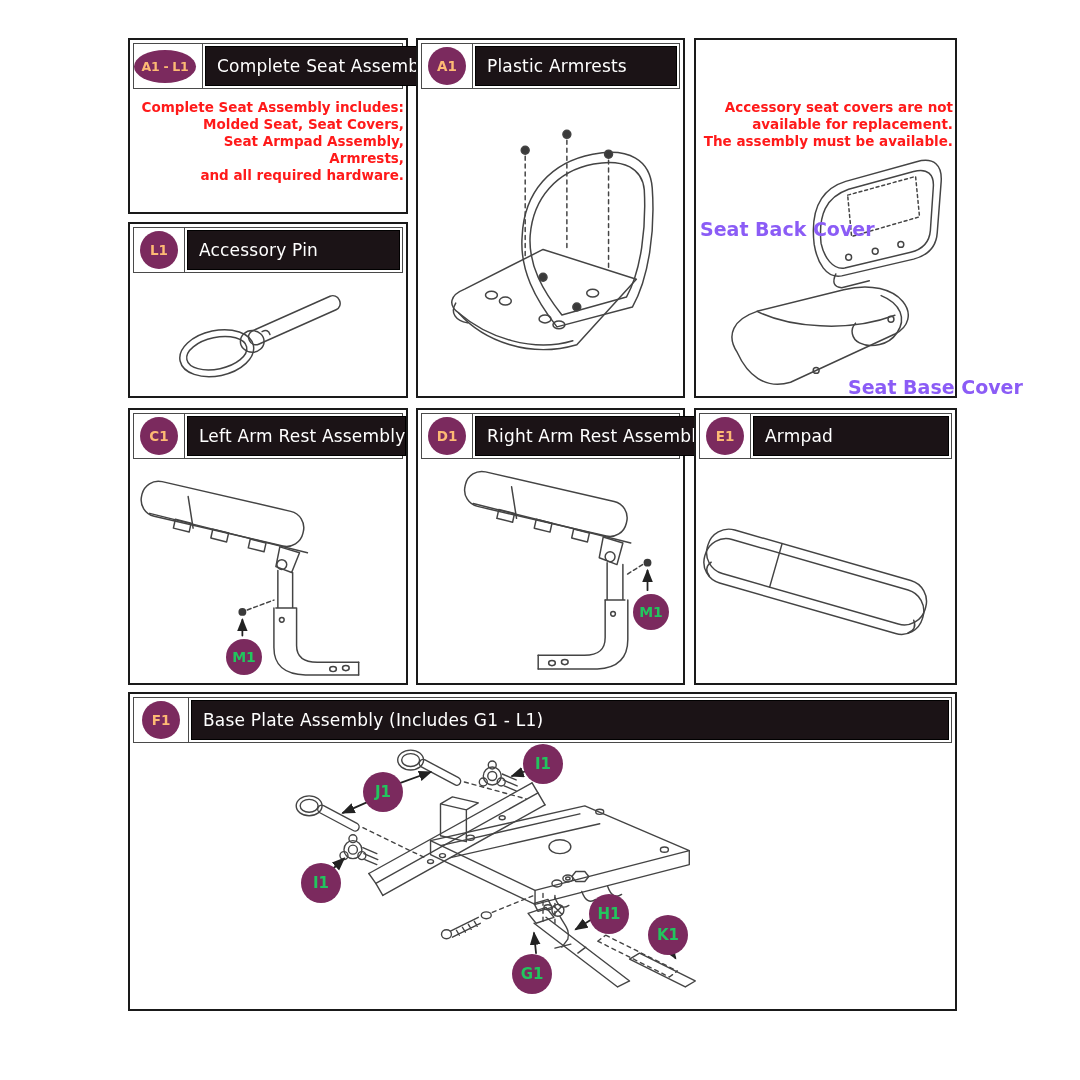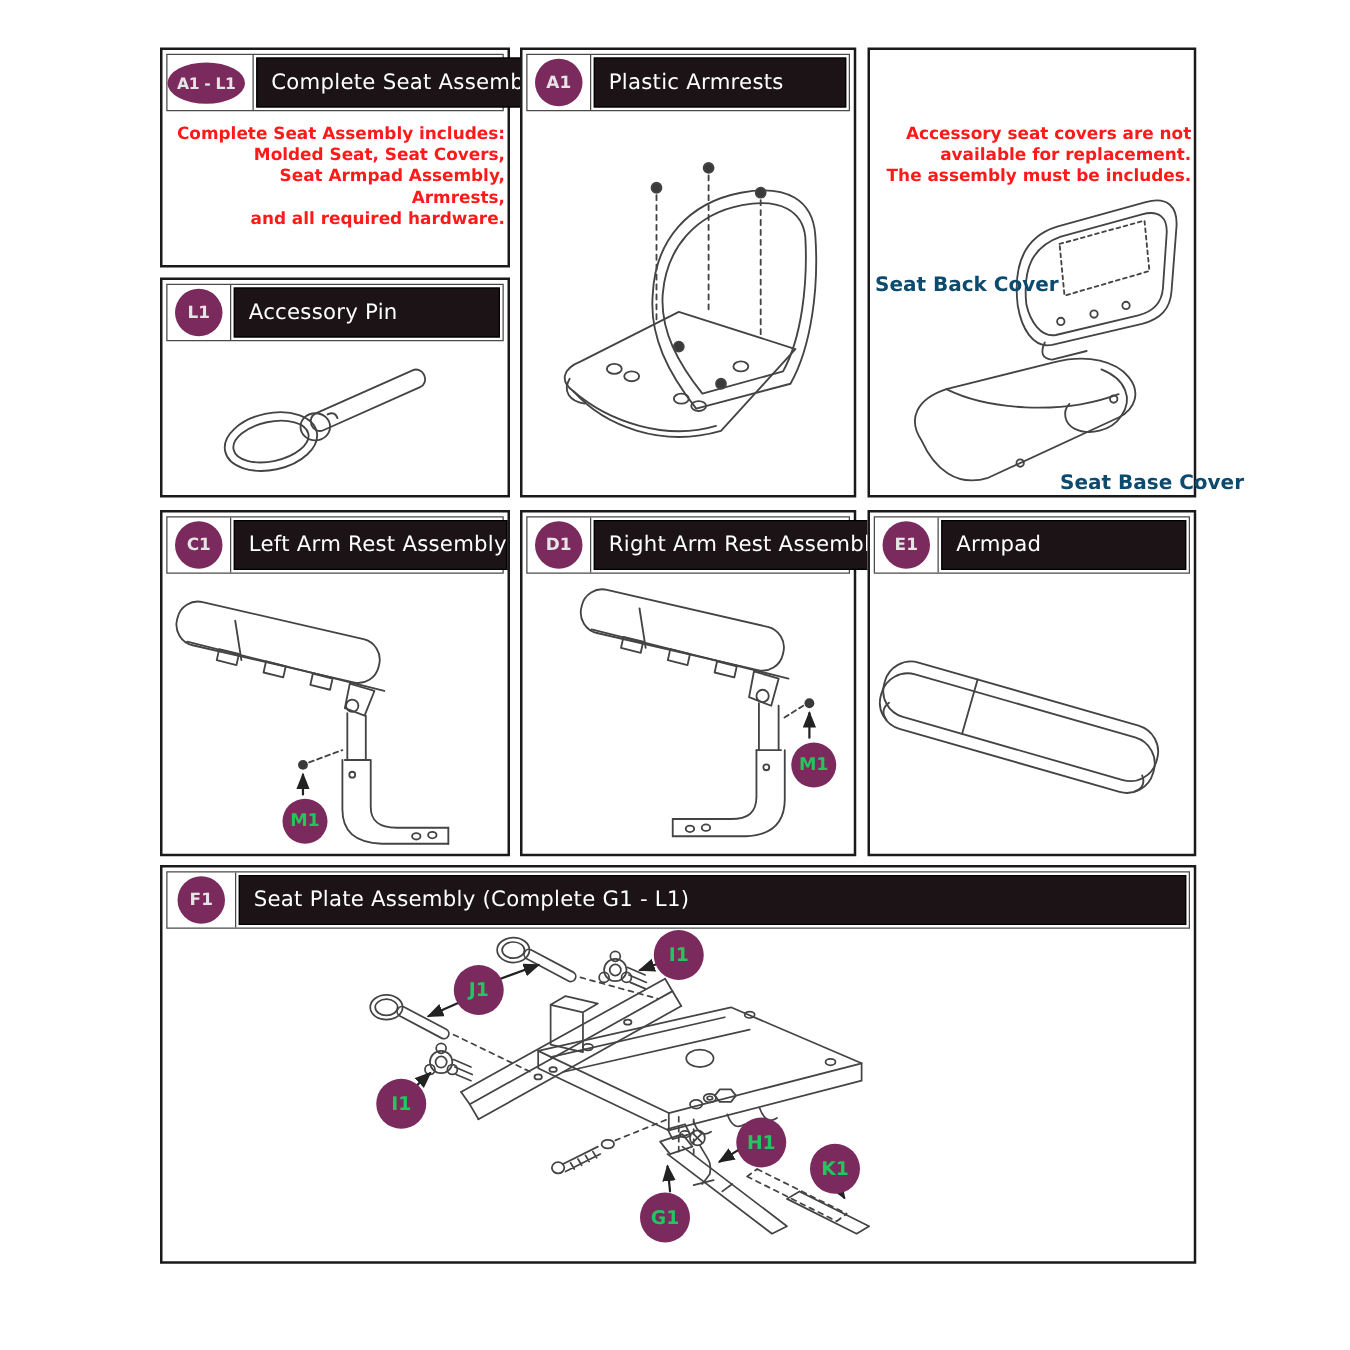--- a/index.html
+++ b/index.html
@@ -7,28 +7,28 @@
         font-family:"DejaVu Sans","Liberation Sans",sans-serif;overflow:hidden;}
   .panel{position:absolute;background:#fff;border:2px solid #1a1a1a;box-sizing:border-box;}
   .phead{position:absolute;left:3px;right:3px;top:3px;height:46px;border:1px solid #4a4a4a;
          background:#fff;display:flex;align-items:stretch;box-sizing:border-box;}
   .badge-cell{width:50px;flex:0 0 auto;border-right:1px solid #4a4a4a;display:flex;
               align-items:center;justify-content:center;overflow:visible;}
   .badge-cell.wide{width:68px;}
   .bar{flex:1;margin:2px;background:#1b1316;border:1px solid #000;color:#fff;
        display:flex;align-items:center;padding-left:11px;font-size:17px;white-space:nowrap;
        letter-spacing:.2px;}
-  .badge{background:#7B2A5E;color:#e5e5e5;font-weight:bold;display:flex;align-items:center;
+  .badge{background:#7B2A5E;color:#fdba74;font-weight:bold;display:flex;align-items:center;
          justify-content:center;border-radius:50%;}
   .badge.circle{width:38px;height:38px;font-size:13.5px;}
   .badge.pill{width:62px;height:33px;font-size:12.5px;margin-left:-6px;letter-spacing:-.3px;}
   .content{position:absolute;left:2px;right:2px;top:52px;bottom:2px;}
   .note{color:#FF1A1A;font-weight:bold;font-size:13.5px;line-height:17px;text-align:right;
         padding-top:7px;}
-  .cover-label{position:absolute;font-size:16px;font-weight:bold;color:#0c4a6e;white-space:nowrap;text-align:right;}
+  .cover-label{position:absolute;font-size:19px;font-weight:bold;color:#8b5cf6;white-space:nowrap;text-align:right;}
   .callout{position:absolute;transform:translate(-50%,-50%);background:#7B2A5E;color:#22c55e;
            font-weight:bold;border-radius:50%;display:flex;align-items:center;justify-content:center;
            width:40px;height:40px;font-size:15px;}
   .callout.small{width:36px;height:36px;font-size:14px;}
   svg{display:block;}
   .art{position:absolute;left:0;top:0;width:100%;height:100%;}
 </style>
 </head>
 <body>
 
@@ -109,21 +109,21 @@
         </g>
       </svg>
     </div>
   </section>
 
   <section class="panel" style="left:694px;top:38px;width:263px;height:360px">
     <div class="content">
       <div class="note">
         <div>Accessory seat covers are not</div>
         <div>available for replacement.</div>
-        <div>The assembly must be includes.</div>
+        <div>The assembly must be available.</div>
       </div>
       <svg style="position:absolute;left:0;top:52px;width:100%;height:250px" viewBox="0 0 259 250">
         <g stroke="#444" stroke-width="1.5" fill="none" stroke-linecap="round" stroke-linejoin="round">
           <path d="M118 100 C114 66 124 44 150 36 L222 16 C240 11 248 20 247 36 L243 88 C242 103 234 111 219 115 L146 132 C130 135 121 118 118 100 Z"></path>
           <path d="M125 99 C122 70 130 52 153 44 L219 26 C233 22 240 29 239 42 L236 86 C235 98 228 105 216 108 L149 124 C137 126 128 113 125 99 Z"></path>
           <path d="M152 50 L221 31 L225 72 L156 92 Z" stroke-dasharray="3 3"></path>
           <circle cx="153" cy="113" r="3"></circle>
           <circle cx="180" cy="107" r="3"></circle>
           <circle cx="206" cy="100" r="3"></circle>
           <path d="M140 130 q-6 13 6 14 l28 -7"></path>
@@ -242,21 +242,21 @@
       </svg>
     </div>
   </section>
 
   <section class="panel" style="left:128px;top:692px;width:829px;height:319px">
     <header class="phead">
       <div class="badge-cell" style="width:54px">
         <span class="badge circle">F1</span>
       </div>
       <div class="bar">
-        <span>Seat Plate Assembly (Complete G1 - L1)</span>
+        <span>Base Plate Assembly (Includes G1 - L1)</span>
       </div>
     </header>
     <div class="content">
       <svg class="art" viewBox="0 0 825 262">
         <defs>
           <marker id="arrF" markerWidth="9" markerHeight="8" refX="6.5" refY="3" orient="auto">
             <path d="M0,0 L7.5,3 L0,6 Z" fill="#222"></path>
           </marker>
         </defs>
         <g stroke="#444" stroke-width="1.4" fill="none" stroke-linecap="round" stroke-linejoin="round">

